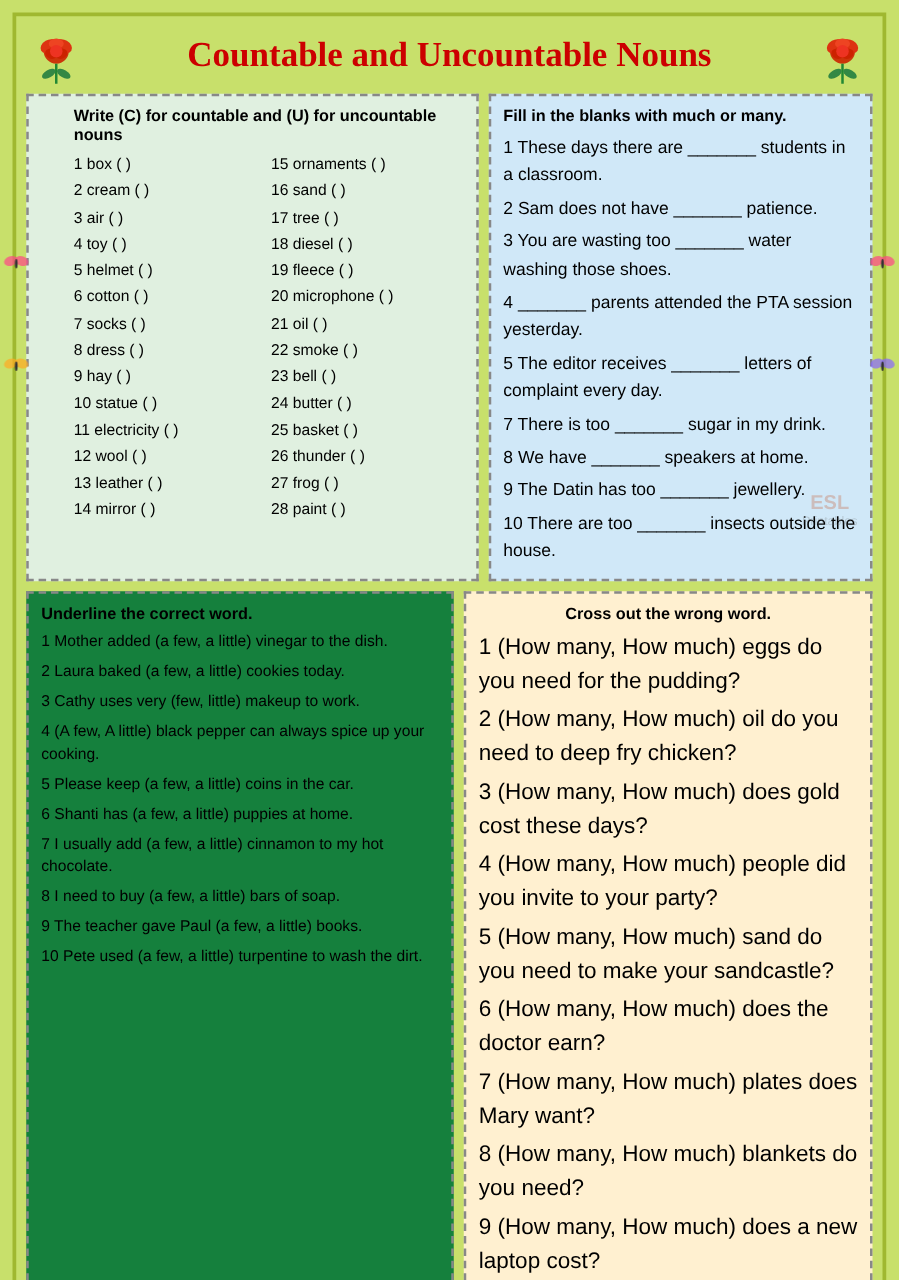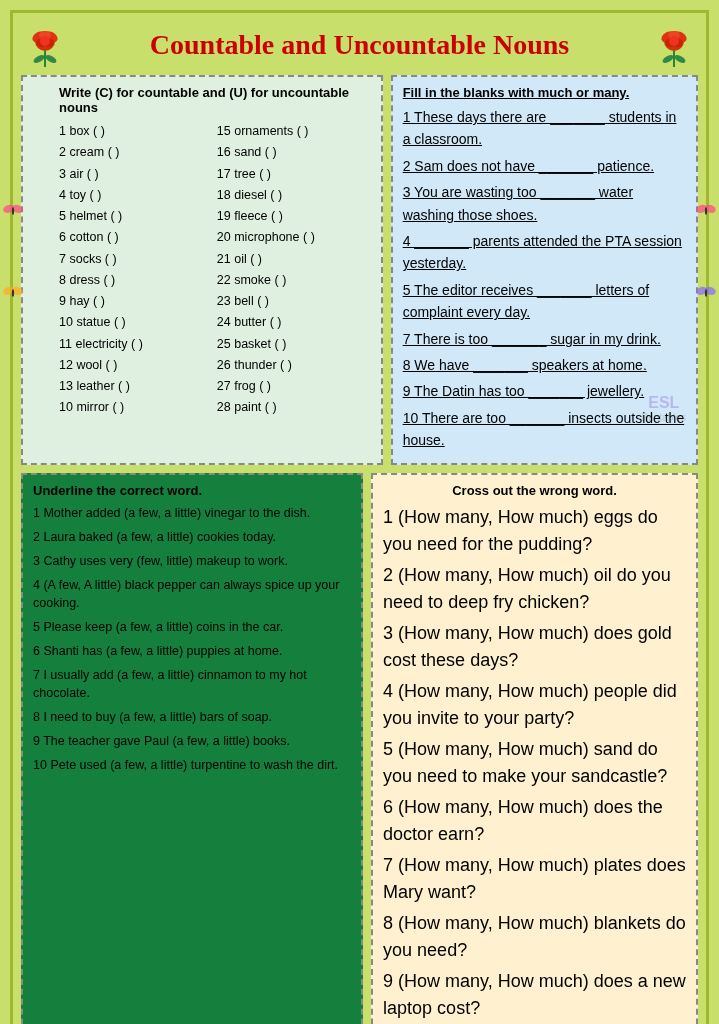--- a/index.html
+++ b/index.html
@@ -24,21 +24,20 @@
     }
     .section {
       border: 2px dashed #888;
       padding: 8px 10px;
       background: #e8f4e8;
       flex: 1;
       position: relative;
     }
     .section-blue {
       background: #d0e8f8;
-      text-decoration: underline;
     }
     .bottom-sections {
       display: flex;
       gap: 8px;
     }
     .section-yellow {
       background: #15803d;
     }
     .section-peach {
       background: #fff0d0;
@@ -118,21 +117,21 @@
           <div class="list-item">4 toy  (  )</div>
           <div class="list-item">5 helmet  (  )</div>
           <div class="list-item">6 cotton  (  )</div>
           <div class="list-item">7 socks  (  )</div>
           <div class="list-item">8 dress  (  )</div>
           <div class="list-item">9 hay  (  )</div>
           <div class="list-item">10 statue  (  )</div>
           <div class="list-item">11 electricity  (  )</div>
           <div class="list-item">12 wool  (  )</div>
           <div class="list-item">13 leather  (  )</div>
-          <div class="list-item">10 mirror  (  )</div>
+          <div class="list-item">14 mirror  (  )</div>
         </div>
         <div>
           <div class="list-item">15 ornaments  (  )</div>
           <div class="list-item">16 sand  (  )</div>
           <div class="list-item">17 tree  (  )</div>
           <div class="list-item">18 diesel  (  )</div>
           <div class="list-item">19 fleece  (  )</div>
           <div class="list-item">20 microphone  (  )</div>
           <div class="list-item">21 oil  (  )</div>
           <div class="list-item">22 smoke  (  )</div>
@@ -154,21 +153,21 @@
         <p>3 You are wasting too _______ water washing those shoes.</p>
         <p>4 _______ parents attended the PTA session yesterday.</p>
         <p>5 The editor receives _______ letters of complaint every day.</p>
         <p>7 There is too _______ sugar in my drink.</p>
         <p>8 We have _______ speakers at home.</p>
         <p>9 The Datin has too _______ jewellery.</p>
         <p>10 There are too _______ insects outside the house.</p>
       </div>
 
       <div style="position:absolute;bottom:40px;right:10px;opacity:0.25;font-size:11px;color:#666;transform:rotate(0deg);text-align:center;">
-        <div style="font-size:16px;font-weight:bold;color:#6d28d9;">ESL</div>
+        <div style="font-size:16px;font-weight:bold;color:#c2410c;">ESL</div>
         <div style="font-size:10px;">Printables</div>
       </div>
     </div>
   </div>
 
   <div class="bottom-sections">
 
     <div class="section section-yellow" style="flex:1.05; position:relative;">
       <p style="font-weight:bold; margin-bottom:6px; font-size:13px;">Underline the correct word.</p>
       <div class="underline-section">

